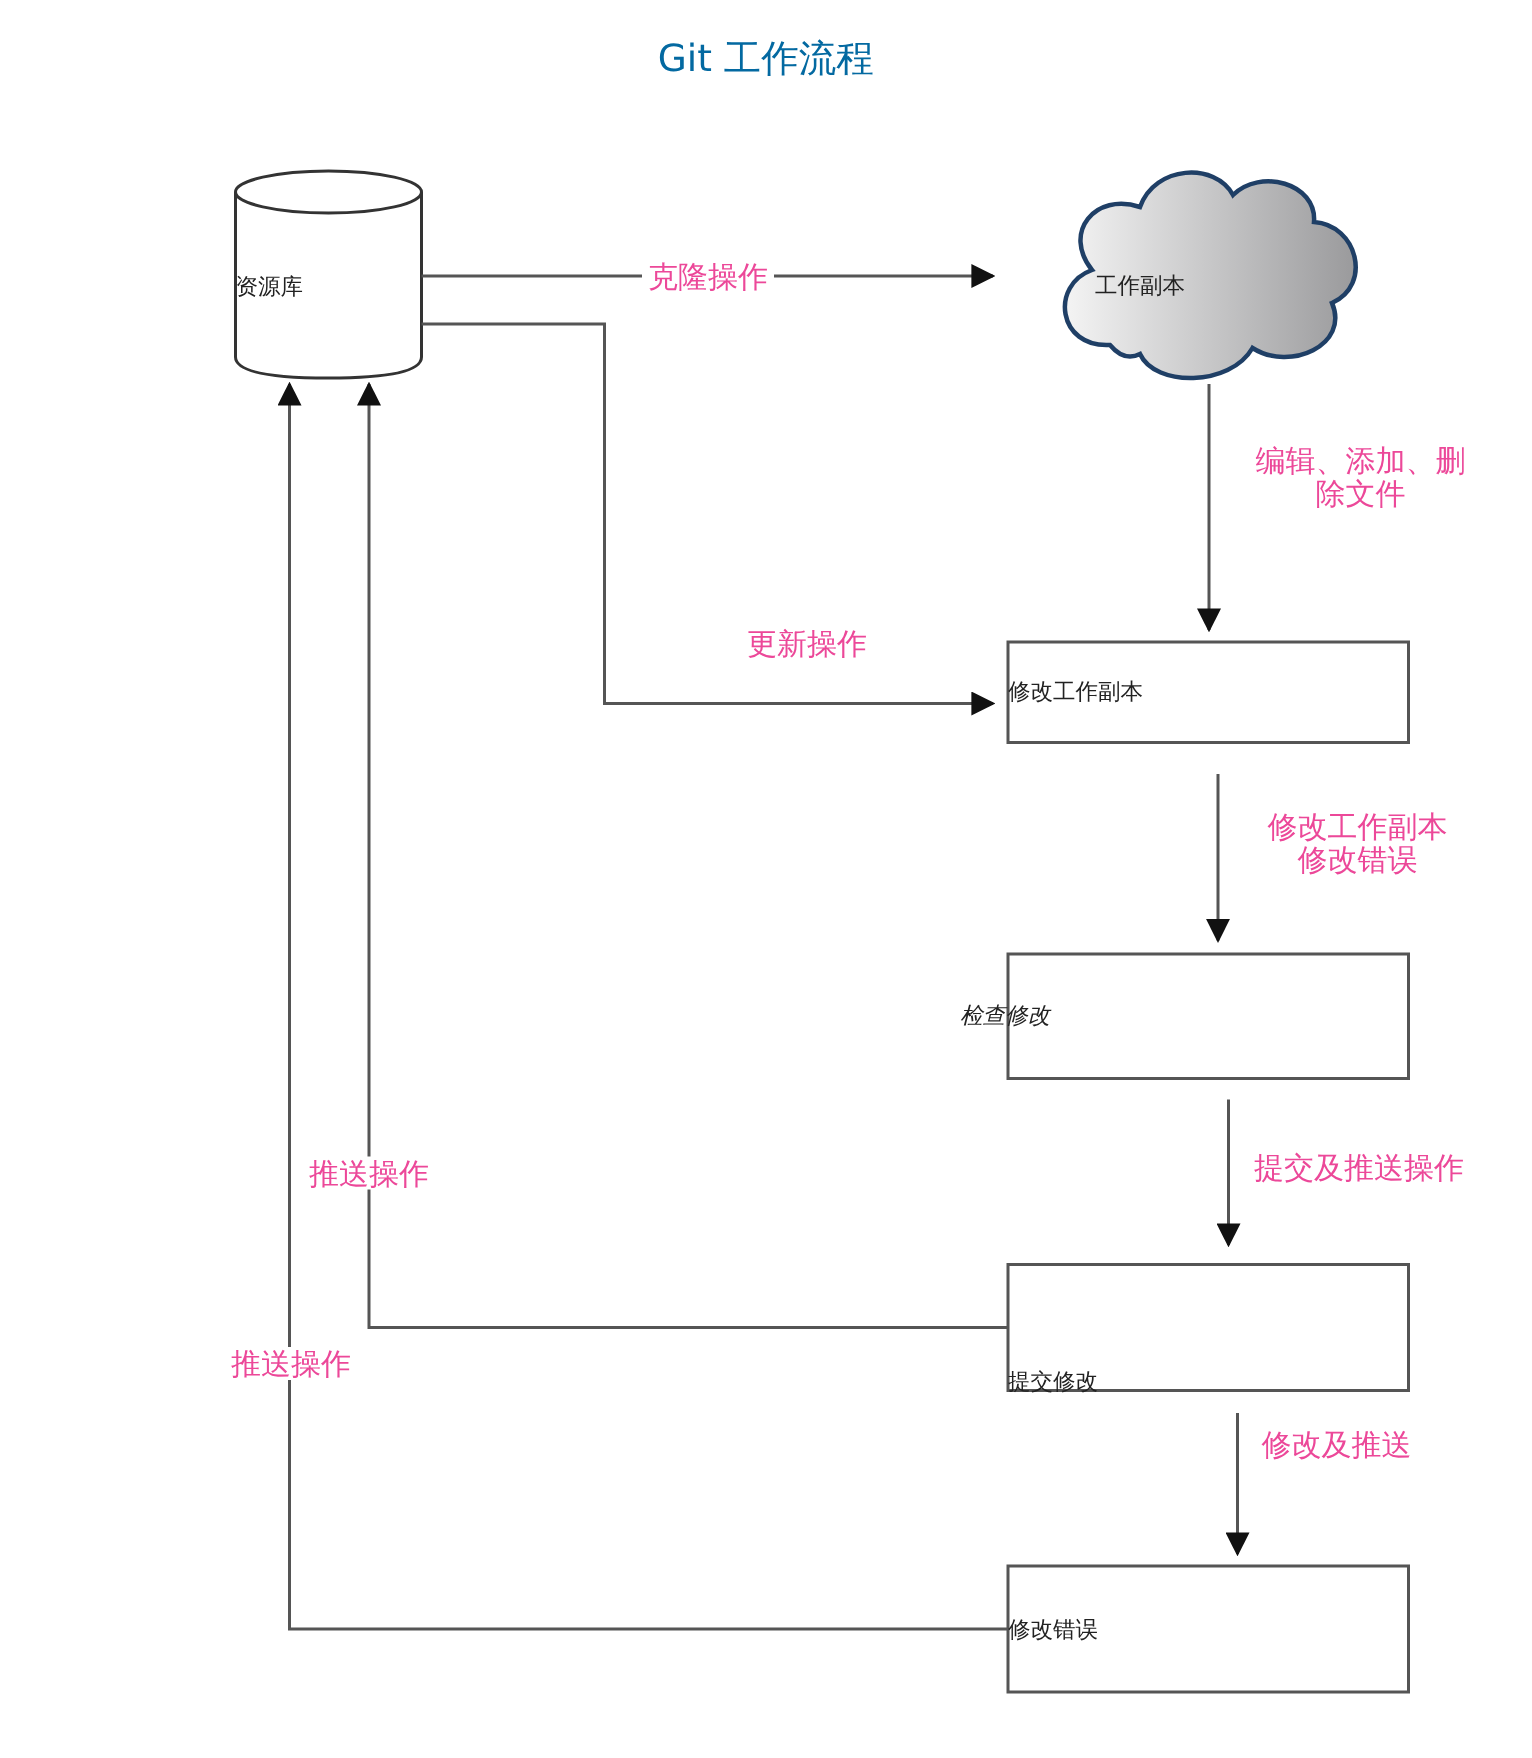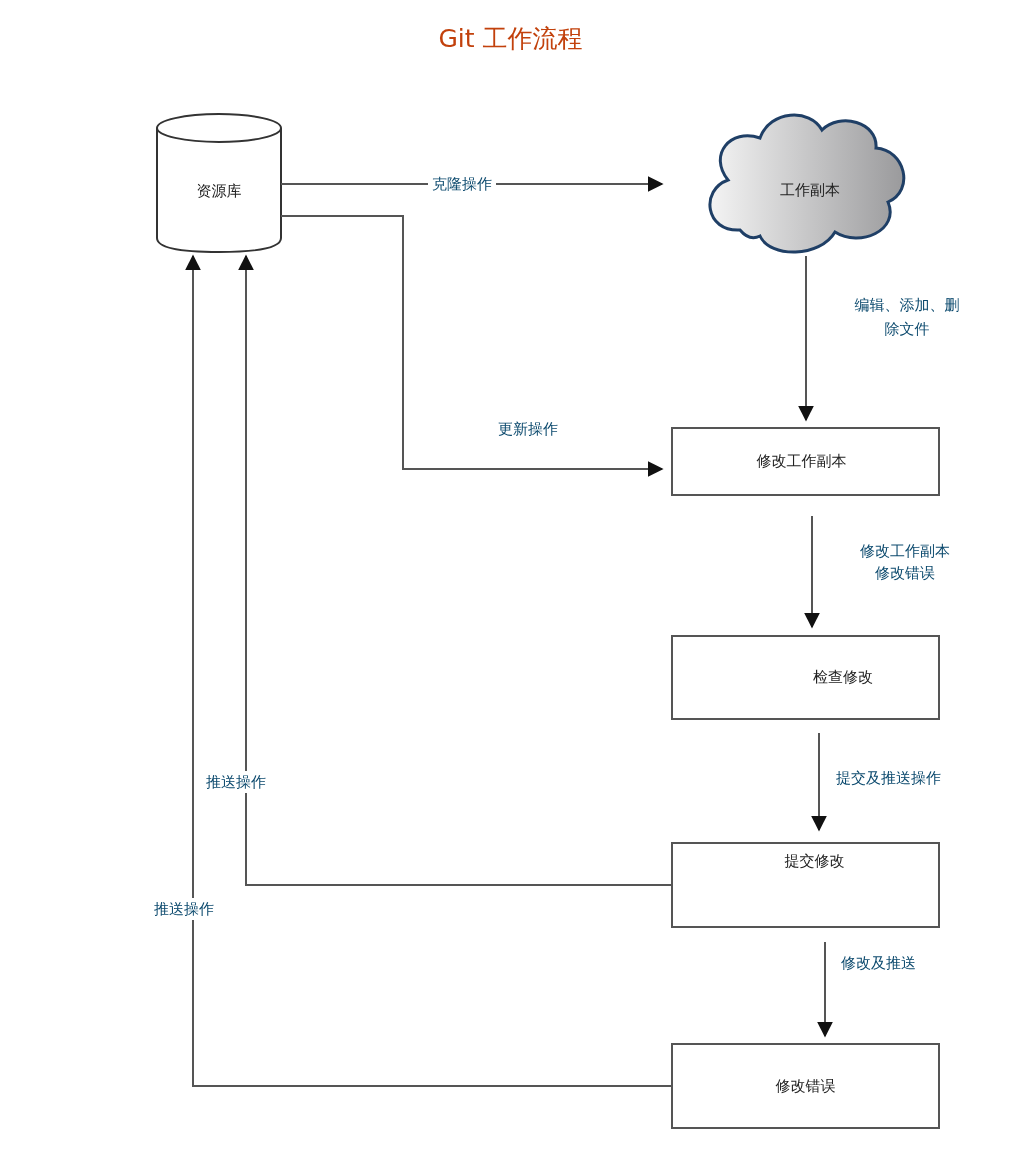--- a/index.html
+++ b/index.html
@@ -1,22 +1,22 @@
 <!DOCTYPE html>
 <html><head>
 <meta charset="utf-8">
 <style>
   html, body { margin:0; padding:0; background:#ffffff; }
   body { width:1021px; height:1172px; position:relative; overflow:hidden;
          font-family:"DejaVu Sans", sans-serif; color:#222; }
   #title { position:absolute; left:0; width:1021px; top:22px; text-align:center;
-           font-size:25px; color:#c2410c; }
+           font-size:25px; color:#0369a1; }
   svg#diagram { position:absolute; left:0; top:0; }
-  .lbl { position:absolute; font-size:15px; color:#0c4a6e; text-align:center; line-height:22px; background:#fff; }
-  .node-text { position:absolute; font-size:15px; color:#222; text-align:center; }
+  .lbl { position:absolute; font-size:20px; color:#ec4899; text-align:center; line-height:22px; background:#fff; }
+  .node-text { position:absolute; font-size:15px; color:#222; text-align:left; }
 </style>
 </head>
 <body>
 
 <div id="title">Git 工作流程</div>
 
 <svg id="diagram" width="1021" height="1172">
   <defs>
     <linearGradient id="cloudGrad" x1="0" y1="0" x2="1" y2="0">
       <stop offset="0" stop-color="#f4f4f4"></stop>
@@ -62,26 +62,26 @@
   <line x1="825" y1="942" x2="825" y2="1036" stroke="#555" stroke-width="2" marker-end="url(#arr)"></line>
 
   <polyline points="672,885 246,885 246,256" fill="none" stroke="#555" stroke-width="2" marker-end="url(#arr)"></polyline>
 
   <polyline points="672,1086 193,1086 193,256" fill="none" stroke="#555" stroke-width="2" marker-end="url(#arr)"></polyline>
 </svg>
 
 <div class="node-text" style="left:157px;width:124px;top:182px;">资源库</div>
 <div class="node-text" style="left:730px;width:160px;top:181px;">工作副本</div>
 <div class="node-text" style="left:672px;width:259px;top:452px;">修改工作副本</div>
-<div class="node-text" style="left:700px;width:286px;top:668px;">检查修改</div>
-<div class="node-text" style="left:672px;width:285px;top:852px;">提交修改</div>
+<div class="node-text" style="left:640px;width:286px;top:668px;font-style:italic;">检查修改</div>
+<div class="node-text" style="left:672px;width:285px;top:912px;">提交修改</div>
 <div class="node-text" style="left:672px;width:267px;top:1077px;">修改错误</div>
 
 <div class="lbl" style="left:428px;top:173px;padding:0 4px;">克隆操作</div>
 <div class="lbl" style="left:467px;top:418px;margin-left:31px;">更新操作</div>
-<div class="lbl" style="left:832px;top:296px;width:150px;font-family:Liberation Mono, monospace;">编辑、添加、删</div>
+<div class="lbl" style="left:832px;top:296px;width:150px;">编辑、添加、删</div>
 <div class="lbl" style="left:832px;top:318px;width:150px;">除文件</div>
 <div class="lbl" style="left:830px;top:540px;width:150px;">修改工作副本</div>
 <div class="lbl" style="left:830px;top:562px;width:150px;">修改错误</div>
 <div class="lbl" style="left:836px;top:767px;">提交及推送操作</div>
 <div class="lbl" style="left:841px;top:952px;">修改及推送</div>
 <div class="lbl" style="left:206px;top:771px;">推送操作</div>
 <div class="lbl" style="left:154px;top:898px;">推送操作</div>
 
 </body></html>

